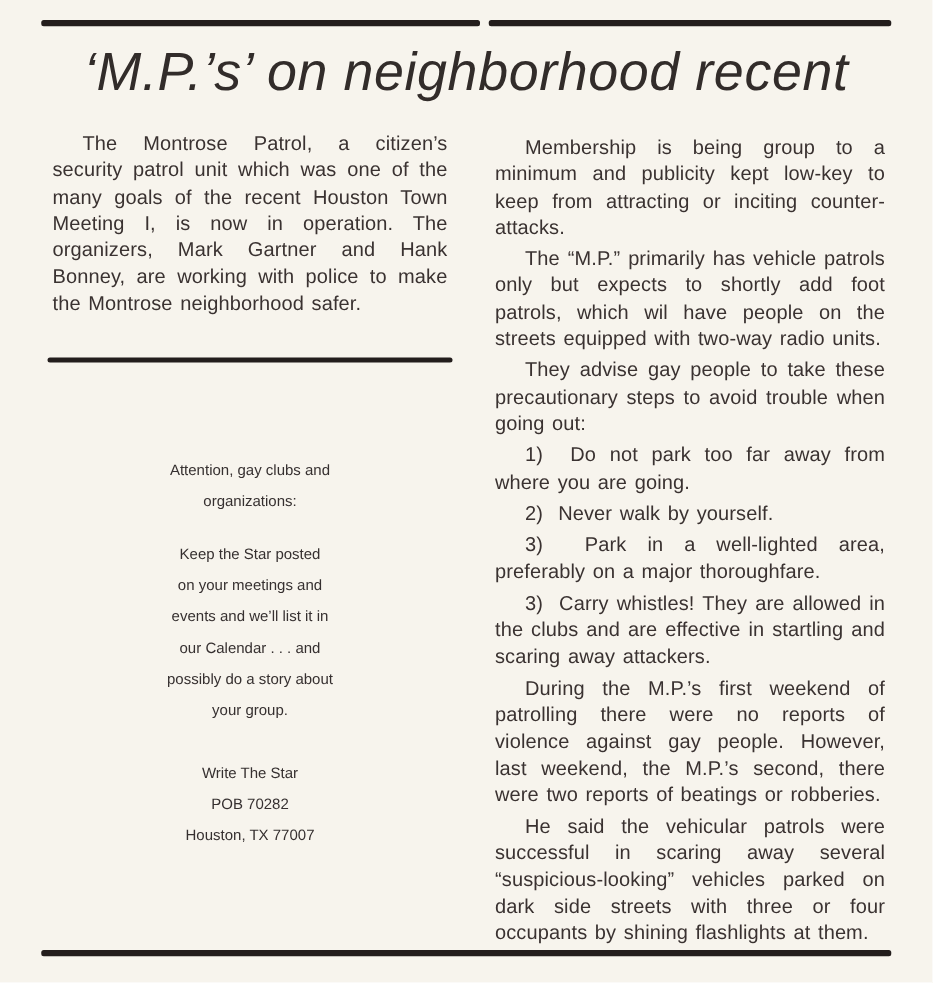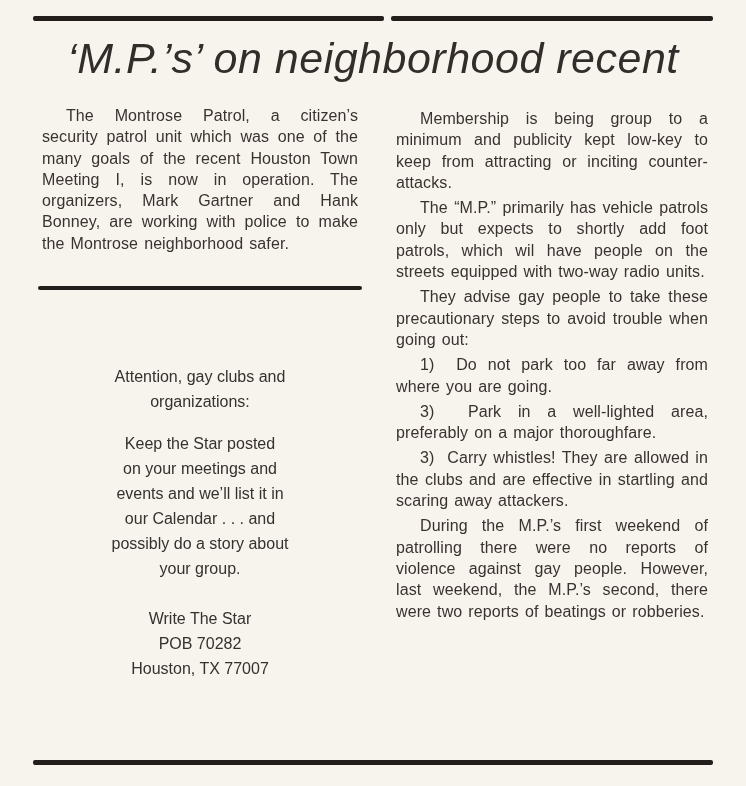--- a/index.html
+++ b/index.html
@@ -52,21 +52,21 @@
     word-spacing: 1.5px;
   }
   .col-left .intro { margin-top: 5px; }
   .col-right .body-par:first-child { margin-top: 8px; }
   .divider {
     margin-top: 32px;
     height: 4px;
     background: #231d1c;
     border-radius: 2px;
   }
-  .notice { text-align: center; font-size: 16px; line-height: 25px; color: #363030; }
+  .notice { text-align: center; font-size: 12px; line-height: 25px; color: #363030; }
   .notice-heading { margin-top: 74px; }
   .notice-body    { margin-top: 17px; }
   .notice-address { margin-top: 25px; }
   .bottom-rule {
     position: absolute;
     top: 760px; left: 33px;
     width: 680px; height: 5px;
     background: #231d1c;
     border-radius: 2px;
   }
@@ -109,22 +109,24 @@
           <div>Houston, TX 77007</div>
         </div>
       </div>
     </div>
 
     <div class="col-right">
       <p class="body-par">Membership is being group to a minimum and publicity kept low-key to keep from attracting or inciting counter-attacks.</p>
       <p class="body-par">The “M.P.” primarily has vehicle patrols only but expects to shortly add foot patrols, which wil have people on the streets equipped with two-way radio units.</p>
       <p class="body-par">They advise gay people to take these precautionary steps to avoid trouble when going out:</p>
       <p class="body-par">1)&nbsp; Do not park too far away from where you are going.</p>
+      <p class="body-par">2)&nbsp; Never walk by yourself.</p>
       <p class="body-par">3)&nbsp; Park in a well-lighted area, preferably on a major thoroughfare.</p>
       <p class="body-par">3)&nbsp; Carry whistles! They are allowed in the clubs and are effective in startling and scaring away attackers.</p>
       <p class="body-par">During the M.P.’s first weekend of patrolling there were no reports of violence against gay people. However, last weekend, the M.P.’s second, there were two reports of beatings or robberies.</p>
+      <p class="body-par">He said the vehicular patrols were successful in scaring away several “suspicious-looking” vehicles parked on dark side streets with three or four occupants by shining flashlights at them.</p>
     </div>
 
   </div>
 
   <div class="bottom-rule"></div>
 
 </div>
 
 </body></html>

